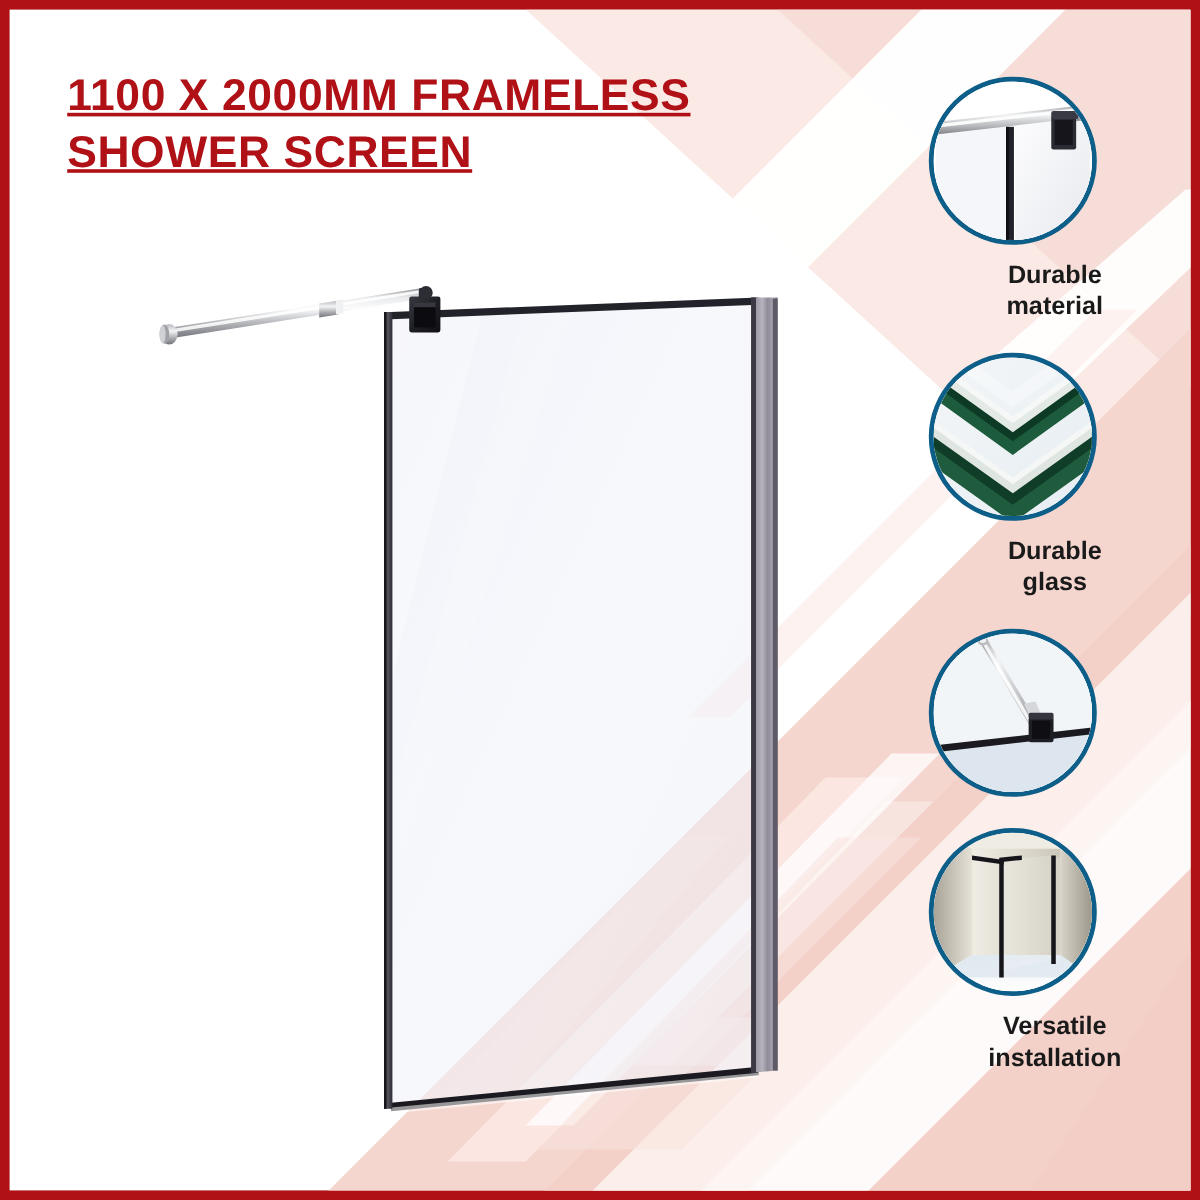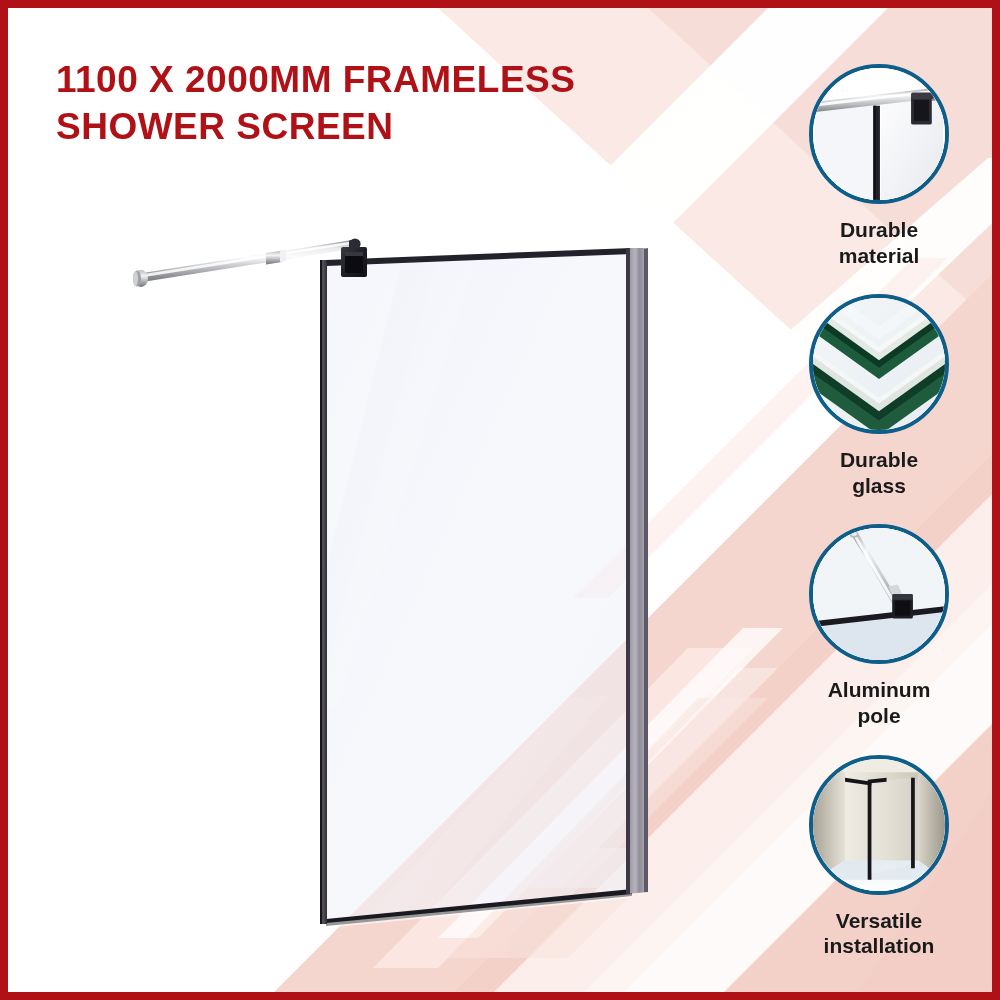--- a/index.html
+++ b/index.html
@@ -34,20 +34,21 @@
     z-index:6;
   }
   #title .line {
     font-size:37px;
     font-weight:bold;
     letter-spacing:0.5px;
     line-height:1.28;
     color:#b01116;
     text-transform:uppercase;
     white-space:nowrap;
+    text-decoration:underline;
   }
 
   
   #product {
     position:absolute;
     left:0; top:0;
     width:720px; height:1000px;
     z-index:4;
   }
   #product svg { display:block; width:100%; height:100%; }
@@ -59,21 +60,20 @@
     width:210px;
     z-index:7;
     display:flex;
     flex-direction:column;
     align-items:center;
   }
   .feature {
     width:210px;
     display:flex;
     flex-direction:column;
-    align-items:center;
     margin-bottom:8px;
   }
   .badge-circle {
     width:140px; height:140px;
     border-radius:50%;
     border:4px solid #0d5e88;
     overflow:hidden;
     position:relative;
     background:#ffffff;
   }
@@ -326,22 +326,20 @@
           <ellipse cx="43.5" cy="7" rx="4.5" ry="3.5" fill="#b9bbbf"></ellipse>
           <ellipse cx="43.5" cy="6" rx="3" ry="2.2" fill="#eef0f1"></ellipse>
 
           <polygon points="80,62 90,60 96,74 86,76" fill="#d5d7da"></polygon>
 
           <rect x="84" y="74" width="22" height="22" rx="2" fill="#1e1e25"></rect>
           <rect x="87" y="77" width="16" height="16" fill="#0e0e13"></rect>
           <rect x="84" y="70" width="22" height="6" rx="1.5" fill="#35353f"></rect>
         </svg>
       </div>
-      <div class="feature-label">Aluminum
-pole</div>
     </div>
 
     <div class="feature f4">
       <div class="badge-circle">
         <svg viewBox="0 0 140 140">
           <defs>
             <linearGradient id="ic4wallL" x1="0" y1="0" x2="1" y2="0">
               <stop offset="0%" stop-color="#a8a396"></stop>
               <stop offset="100%" stop-color="#e6e2d8"></stop>
             </linearGradient>

